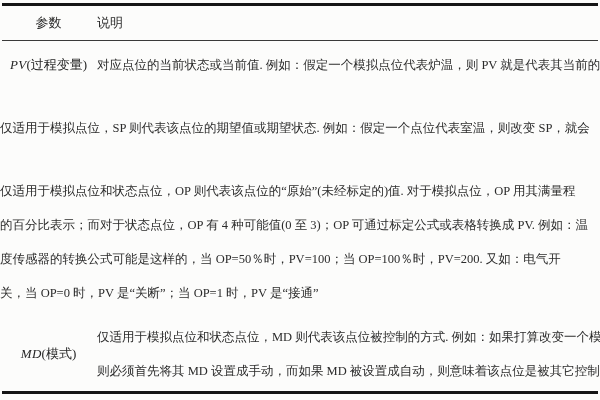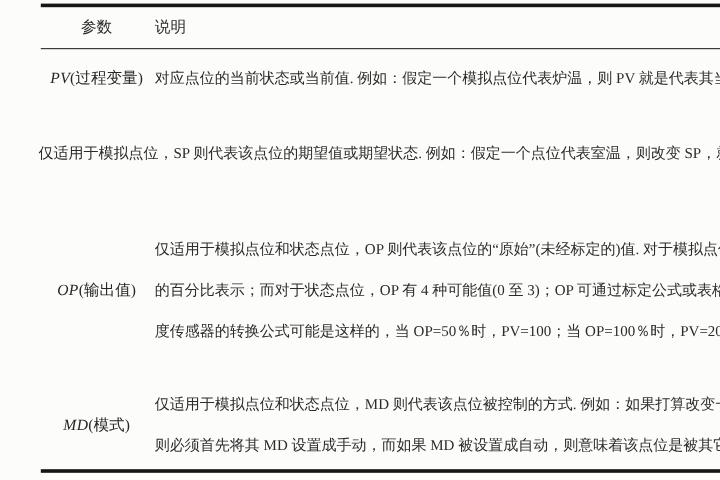--- a/index.html
+++ b/index.html
@@ -4,21 +4,20 @@
 <style>
   html,body{margin:0;padding:0;background:#ffffff;}
   .page{
     position:relative;
     width:600px;height:400px;
     background:#fcfcfb;
     font-family:"Liberation Serif","DejaVu Serif",serif;
     color:#262626;
     overflow:hidden;
     box-sizing:border-box;
-    padding-left:32px;
   }
   .rule{width:596px;margin:0 2px;background:#161616;}
   .rule-top{height:3px;margin-top:3px;}
   .rule-mid{height:1px;background:#3a3a3a;}
   .rule-bottom{height:3px;}
   .trow{display:flex;align-items:stretch;}
   .header-row{height:34px;}
   .cell-param{
     width:97px;flex:0 0 97px;
     display:flex;align-items:center;justify-content:center;
@@ -71,27 +70,25 @@
     </div>
   </div>
 
   <div class="trow row-sp">
     <div class="cell-desc">
       <div class="desc-line">仅适用于模拟点位，SP 则代表该点位的期望值或期望状态. 例如：假定一个点位代表室温，则改变 SP，就会</div>
     </div>
   </div>
 
   <div class="trow row-op">
-    <div class="cell-param">
-      <span class="param-label"><span class="code">OP</span><span>(输出值)</span></span>
-    </div>
     <div class="cell-desc">
       <div class="desc-line">仅适用于模拟点位和状态点位，OP 则代表该点位的“原始”(未经标定的)值. 对于模拟点位，OP 用其满量程</div>
       <div class="desc-line">的百分比表示；而对于状态点位，OP 有 4 种可能值(0 至 3)；OP 可通过标定公式或表格转换成 PV. 例如：温</div>
       <div class="desc-line">度传感器的转换公式可能是这样的，当 OP=50％时，PV=100；当 OP=100％时，PV=200. 又如：电气开</div>
+      <div class="desc-line">关，当 OP=0 时，PV 是“关断”；当 OP=1 时，PV 是“接通”</div>
     </div>
   </div>
 
   <div class="trow row-md">
     <div class="cell-param">
       <span class="param-label"><span class="code">MD</span><span>(模式)</span></span>
     </div>
     <div class="cell-desc">
       <div class="desc-line">仅适用于模拟点位和状态点位，MD 则代表该点位被控制的方式. 例如：如果打算改变一个模拟点位的 SP，</div>
       <div class="desc-line">则必须首先将其 MD 设置成手动，而如果 MD 被设置成自动，则意味着该点位是被其它控制器所控制</div>

